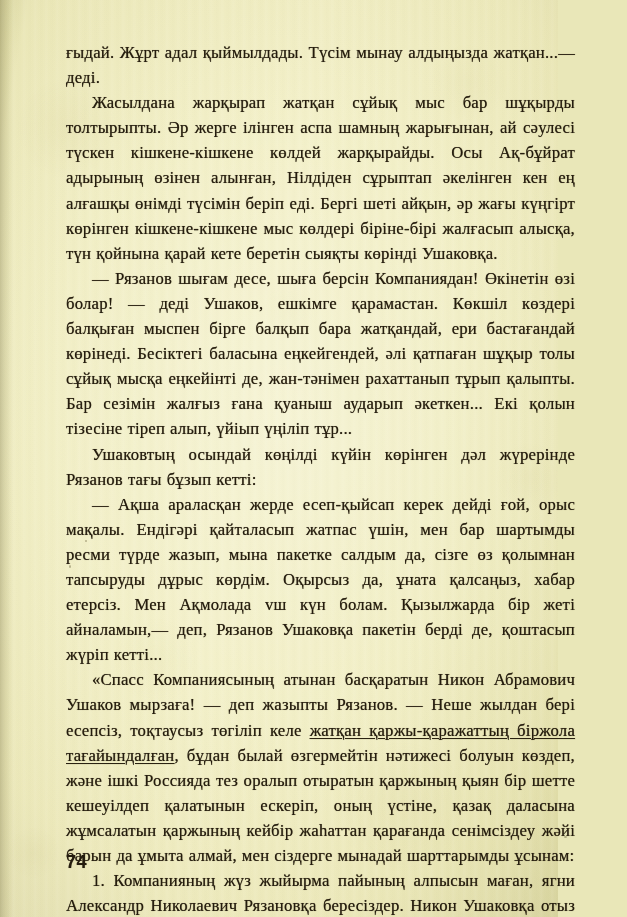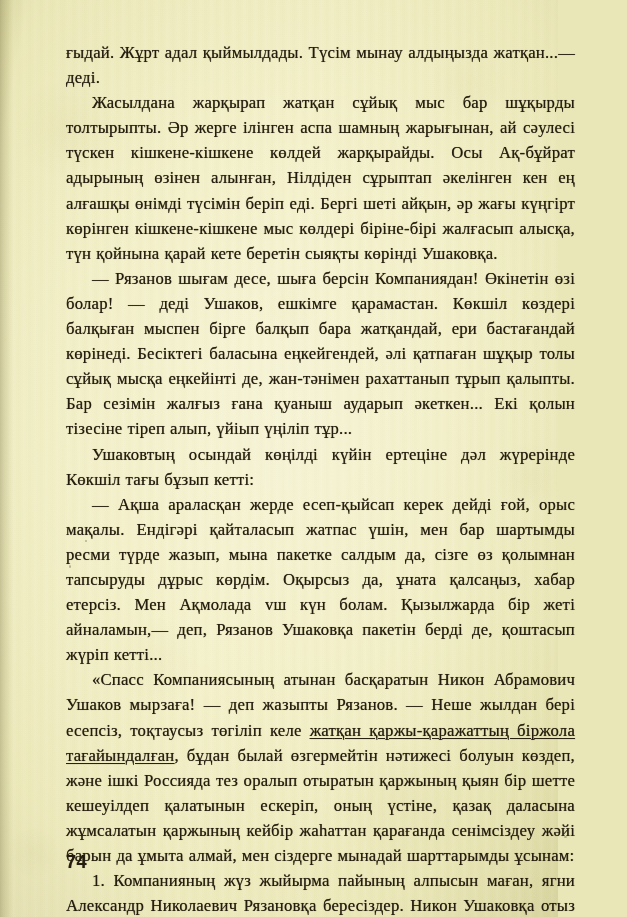--- a/index.html
+++ b/index.html
@@ -130,21 +130,21 @@
 
   <div class="speck" style="left:564px; top:836px; width:3px; height:2px;"></div>
   <div class="speck" style="left:85px; top:540px; width:2px; height:2px;"></div>
   <div class="speck" style="left:69px; top:565px; width:2px; height:3px;"></div>
 
   <div id="text-column">
 
     <p class="para hang">ғыдай. Жұрт адал қыймылдады. Түсім мынау алдыңызда жатқан...— деді.</p>
     <p class="para indent">Жасылдана жарқырап жатқан сұйық мыс бар шұқырды толтырыпты. Әр жерге ілінген аспа шамның жарығынан, ай сәулесі түскен кішкене-кішкене көлдей жарқырайды. Осы Ақ-бұйрат адырының өзінен алынған, Нілдіден сұрыптап әкелінген кен ең алғашқы өнімді түсімін беріп еді. Бергі шеті айқын, әр жағы күңгірт көрінген кішкене-кішкене мыс көлдері біріне-бірі жалғасып алысқа, түн қойнына қарай кете беретін сыяқты көрінді Ушаковқа.</p>
     <p class="para indent">— Рязанов шығам десе, шыға берсін Компаниядан! Өкінетін өзі болар! — деді Ушаков, ешкімге қарамастан. Көкшіл көздері балқыған мыспен бірге балқып бара жатқандай, ери бастағандай көрінеді. Бесіктегі баласына еңкейгендей, әлі қатпаған шұқыр толы сұйық мысқа еңкейінті де, жан-тәнімен рахаттанып тұрып қалыпты. Бар сезімін жалғыз ғана қуаныш аударып әкеткен... Екі қолын тізесіне тіреп алып, үйіып үңіліп тұр...</p>
-    <p class="para indent">Ушаковтың осындай көңілді күйін ертеціне дәл жүрерінде Көкшіл тағы бұзып кетті:</p>
+    <p class="para indent">Ушаковтың осындай көңілді күйін көрінген дәл жүрерінде Рязанов тағы бұзып кетті:</p>
     <p class="para indent">— Ақша араласқан жерде есеп-қыйсап керек дейді ғой, орыс мақалы. Ендігәрі қайталасып жатпас үшін, мен бар шартымды ресми түрде жазып, мына пакетке салдым да, сізге өз қолымнан тапсыруды дұрыс көрдім. Оқырсыз да, ұната қалсаңыз, хабар етерсіз. Мен Ақмолада vш күн болам. Қызылжарда бір жеті айналамын,— деп, Рязанов Ушаковқа пакетін берді де, қоштасып жүріп кетті...</p>
 
     <p class="para indent">
       <span>«Спасс Компаниясының атынан басқаратын Никон Абрамович Ушаков мырзаға! — деп жазыпты Рязанов. — Неше жылдан бері есепсіз, тоқтаусыз төгіліп келе </span><span class="underlined">жатқан қаржы-қаражаттың біржола тағайындалған</span><span>, бұдан былай өзгермейтін нәтижесі болуын көздеп, және ішкі Россияда тез оралып отыратын қаржының қыян бір шетте кешеуілдеп қалатынын ескеріп, оның үстіне, қазақ даласына жұмсалатын қаржының кейбір жаһаттан қарағанда сенімсіздеу жәйі барын да ұмыта алмай, мен сіздерге мынадай шарттарымды ұсынам:</span>
     </p>
 
     <p class="para indent">1. Компанияның жүз жыйырма пайының алпысын маған, ягни Александр Николаевич Рязановқа бересіздер. Никон Ушаковқа отыз пай, төрттің бірі тиеді де, Зотов пен Севастьяновқа қалған отыз пай беріледі. Барлығы, қайталап ескертейін, 120 пай...</p>
 
   </div>
 

